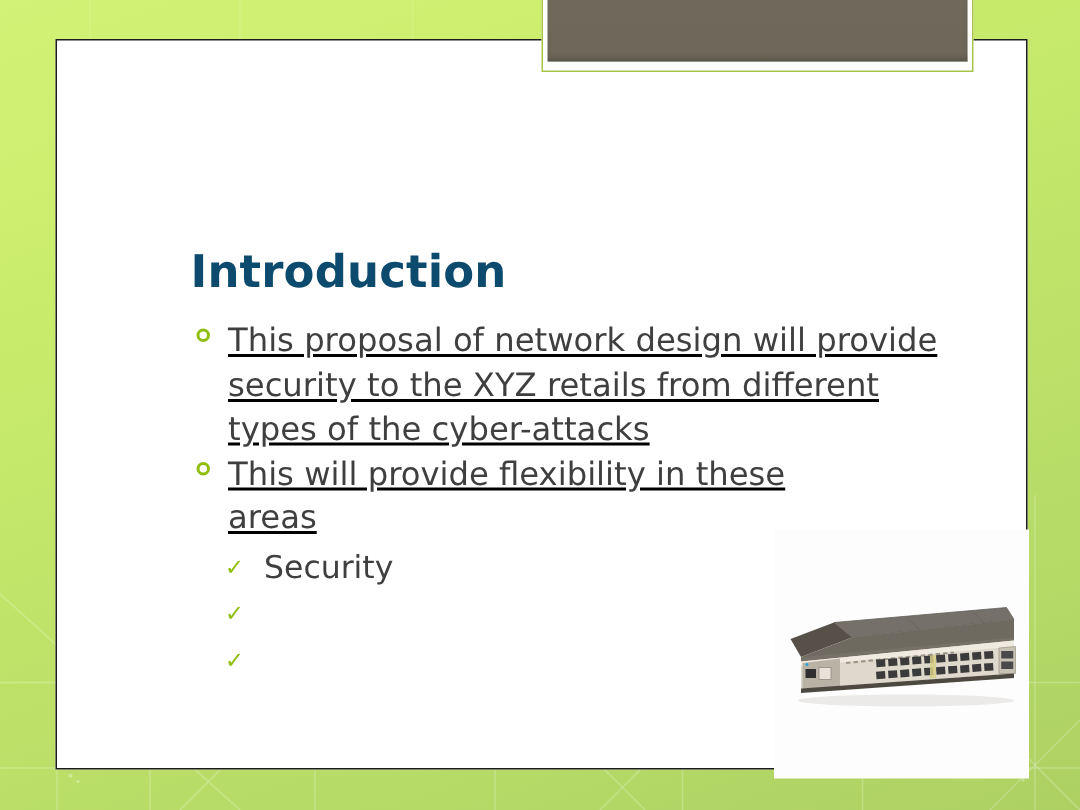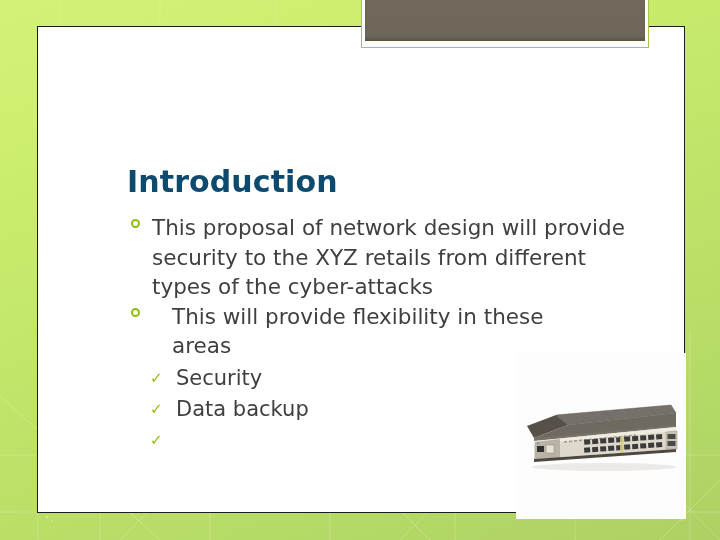--- a/index.html
+++ b/index.html
@@ -76,20 +76,21 @@
   .body-list {
     position: absolute;
     left: 93px;
     top: 186px;
     width: 510px;
   }
   .bullet-row {
     display: flex;
     align-items: flex-start;
     margin-bottom: 0px;
+    text-decoration: underline;
   }
   .bullet-marker {
     flex: 0 0 auto;
     width: 21px;
     padding-top: 6px;
     display: flex;
     justify-content: flex-start;
   }
   .ring {
     display: block;
@@ -98,21 +99,21 @@
     border: 2.5px solid #8fbe0e;
     border-radius: 50%;
     box-sizing: border-box;
   }
   .bullet-text {
     font-size: 21.5px;
     line-height: 29.5px;
     color: #3f3f3f;
     max-width: 480px;
   }
-  .bullet-text.narrow { max-width: 420px; margin-left: 20px; }
+  .bullet-text.narrow { max-width: 420px; }
 
   
   .sub-list {
     margin-top: 2px;
     margin-left: 19px;
   }
   .sub-row {
     display: flex;
     align-items: flex-start;
   }
@@ -203,21 +204,20 @@
 
     <div class="sub-list">
 
       <div class="sub-row">
         <span class="check-marker">✓</span>
         <span class="sub-text">Security</span>
       </div>
 
       <div class="sub-row">
         <span class="check-marker">✓</span>
-        <span class="sub-text">Data backup</span>
       </div>
 
       <div class="sub-row">
         <span class="check-marker">✓</span>
       </div>
 
     </div>
   </div>
 
   <div class="switch-figure">

